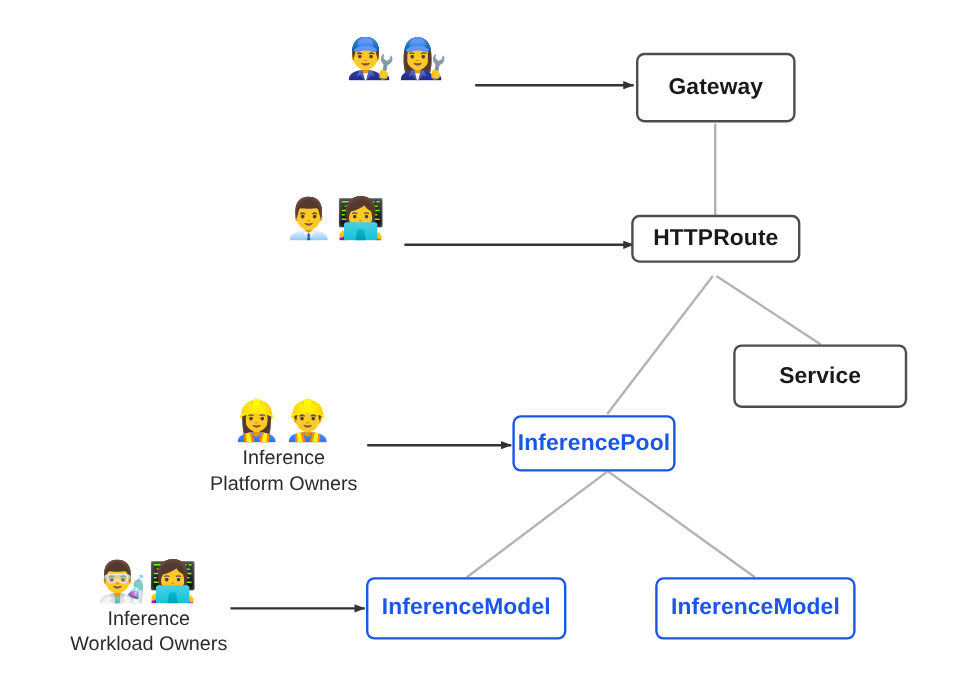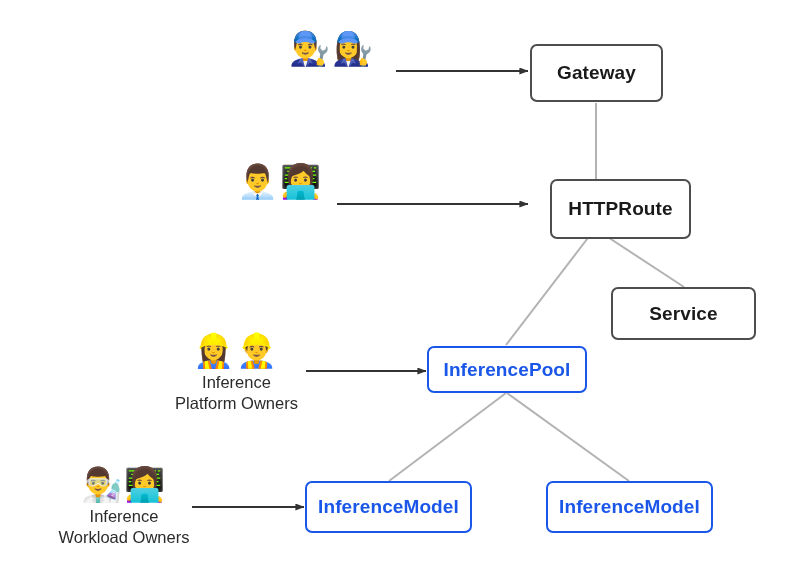--- a/index.html
+++ b/index.html
@@ -90,29 +90,29 @@
     <line x1="396" y1="71" x2="528" y2="71" stroke="#333333" stroke-width="2" marker-end="url(#arrowhead)"></line>
     <line x1="337" y1="204" x2="528" y2="204" stroke="#333333" stroke-width="2" marker-end="url(#arrowhead)"></line>
     <line x1="306" y1="371" x2="426" y2="371" stroke="#333333" stroke-width="2" marker-end="url(#arrowhead)"></line>
     <line x1="192" y1="507" x2="304" y2="507" stroke="#333333" stroke-width="2" marker-end="url(#arrowhead)"></line>
   </svg>
 
   <div class="node gray" style="left:530px; top:44px; width:133px; height:58px;">
     <span>Gateway</span>
   </div>
 
-  <div class="node gray" style="left:550px; top:179px; width:141px; height:60px;">
+  <div class="node gray" style="left:526px; top:179px; width:141px; height:40px;">
     <span>HTTPRoute</span>
   </div>
 
   <div class="node gray" style="left:611px; top:287px; width:145px; height:53px;">
     <span>Service</span>
   </div>
 
-  <div class="node blue" style="left:427px; top:346px; width:160px; height:47px;">
+  <div class="node blue" style="left:427px; top:346px; width:136px; height:47px;">
     <span>InferencePool</span>
   </div>
 
   <div class="node blue" style="left:305px; top:481px; width:167px; height:52px;">
     <span>InferenceModel</span>
   </div>
 
   <div class="node blue" style="left:546px; top:481px; width:167px; height:52px;">
     <span>InferenceModel</span>
   </div>

